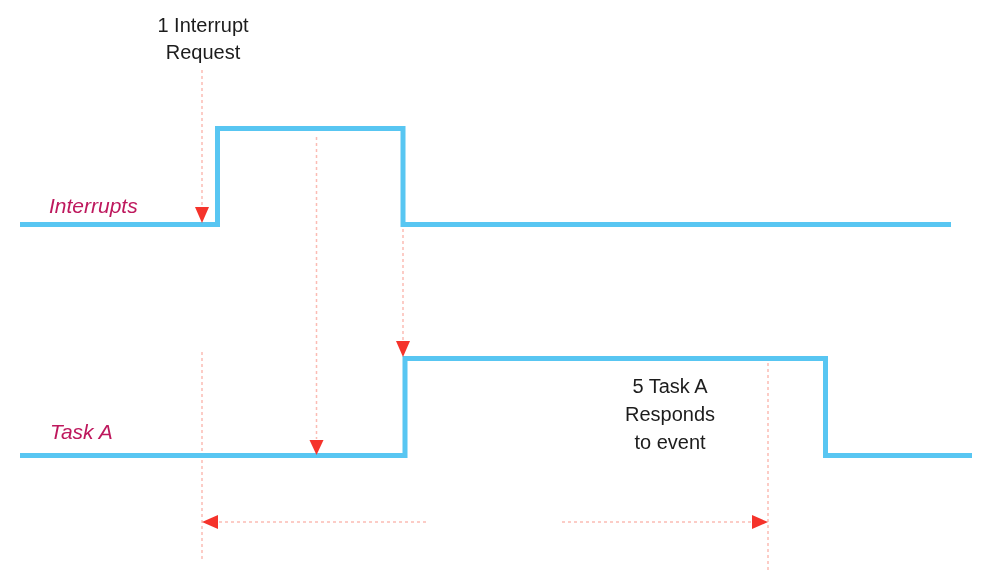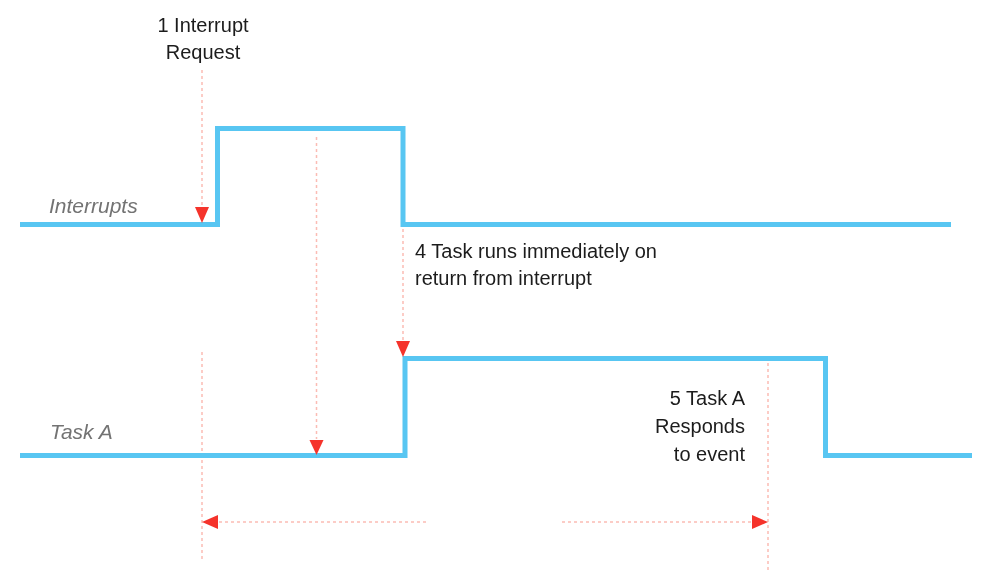--- a/index.html
+++ b/index.html
@@ -14,25 +14,25 @@
   .stage svg { position: absolute; left: 0; top: 0; }
 
   .note {
     position: absolute;
     color: #1c1c1c;
     font-size: 20px;
     line-height: 27px;
     white-space: pre-line;
   }
   .note.center { text-align: center; }
-  .note.right  { text-align: right; margin-top: 12px; }
+  .note.right  { text-align: center; }
 
   .signal-name {
     position: absolute;
-    color: #737373;
+    color: #be185d;
     font-size: 21px;
     font-style: italic;
     white-space: nowrap;
   }
 
   
   .n1 { left: 128px; top: 12px;  width: 150px; }
   .n2 { left: 260px; top: 58px;  width: 150px; }
   .n3 { left: 64px;  top: 262px; width: 248px; }
   .n4 { left: 415px; top: 238px; width: 310px; }
@@ -71,22 +71,20 @@
       <polygon points="202,522 218,515 218,529" fill="#f5332b"></polygon>
       <polygon points="768,522 752,515 752,529" fill="#f5332b"></polygon>
     </g>
   </svg>
 
   <div class="note center n1">1 Interrupt
 Request</div>
 
 
 
-  <div class="note n4">4 Task runs immediately on
-return from interrupt</div>
 
   <div class="note right n5">5 Task A
 Responds
 to event</div>
 
 
   <div class="signal-name sig-interrupts">Interrupts</div>
 
   <div class="signal-name sig-taska">Task A</div>
 

